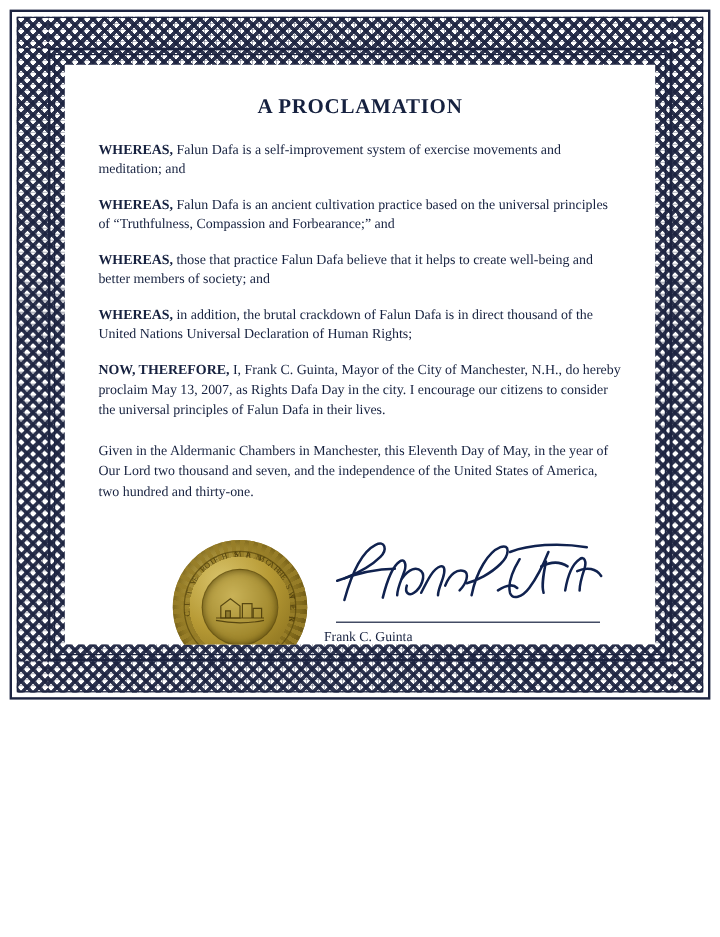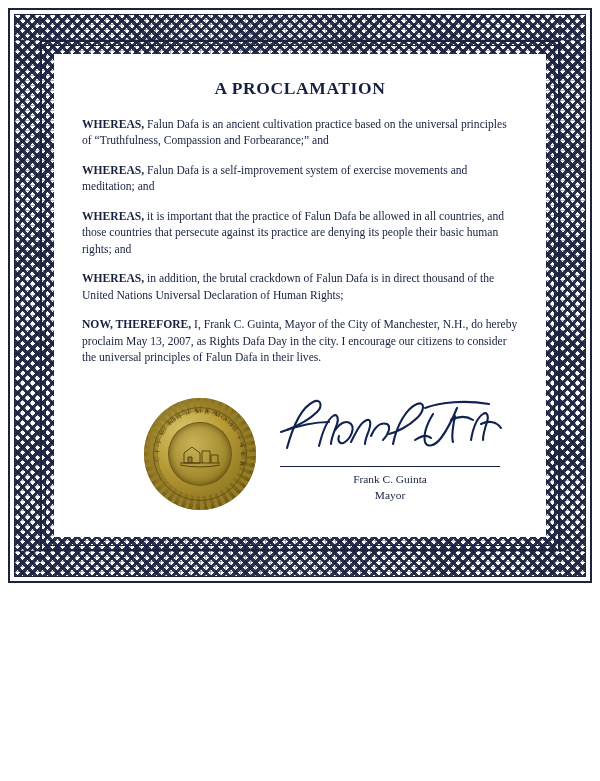--- a/index.html
+++ b/index.html
@@ -192,21 +192,20 @@
     top: 50%;
     transform-origin: 0 0;
     white-space: pre;
   }
 
   .signature-block {
     position: absolute;
     right: 8px;
     top: 0;
     width: 240px;
-    text-align: center;
   }
   .signature-svg {
     display: block;
     margin: 0 auto;
   }
   .sig-rule {
     border-top: 1px solid #16213f;
     margin: 2px 10px 5px 10px;
   }
   .sig-name {
@@ -230,41 +229,42 @@
     </div>
     <div class="frame-line-a"></div>
     <div class="frame-line-b"></div>
     <div class="frame-line-c"></div>
 
     <div class="doc">
 
       <div class="doc-title">A PROCLAMATION</div>
 
       <p class="clause">
+        <span class="lead">WHEREAS,</span><span> Falun Dafa is a self-improvement system of exercise movements and meditation; and</span>
+      </p>
+
+      <p class="clause">
         <span class="lead">WHEREAS,</span><span> Falun Dafa is an ancient cultivation practice based on the universal principles of “Truthfulness, Compassion and Forbearance;” and</span>
       </p>
 
-      <p class="clause">
-        <span class="lead">WHEREAS,</span><span> Falun Dafa is a self-improvement system of exercise movements and meditation; and</span>
-      </p>
-
-
-
-      <p class="clause">
-        <span class="lead">WHEREAS,</span><span> it is important that the practice of Falun Dafa be allowed in all countries, and those countries that persecute against its practice are denying its people their basic human rights; and</span>
-      </p>
+
+      <p class="clause">
+        <span class="lead">WHEREAS,</span><span> those that practice Falun Dafa believe that it helps to create well-being and better members of society; and</span>
+      </p>
+
 
       <p class="clause">
         <span class="lead">WHEREAS,</span><span> in addition, the brutal crackdown of Falun Dafa is in direct thousand of the United Nations Universal Declaration of Human Rights;</span>
       </p>
 
       <p class="clause">
         <span class="lead">NOW, THEREFORE,</span><span> I, Frank C. Guinta, Mayor of the City of Manchester, N.H., do hereby proclaim </span><span class="bold">May 13, 2007</span><span>, as </span><span class="bold">Rights Dafa Day</span><span> in the city. I encourage our citizens to consider the universal principles of Falun Dafa in their lives.</span>
       </p>
 
+      <p class="given">Given in the Aldermanic Chambers in Manchester, this Eleventh Day of May, in the year of Our Lord two thousand and seven, and the independence of the United States of America, two hundred and thirty-one.</p>
 
       <div class="sign-row">
 
         <div class="seal">
           <div class="seal-ring"></div>
           <div class="seal-inner"></div>
           <svg class="seal-emblem" viewBox="0 0 44 34">
             <g fill="none" stroke="rgba(70,55,8,0.85)" stroke-width="1">
               <path d="M2 26 L42 26"></path>
               <path d="M6 26 L6 16 L14 10 L22 16 L22 26 Z"></path>

